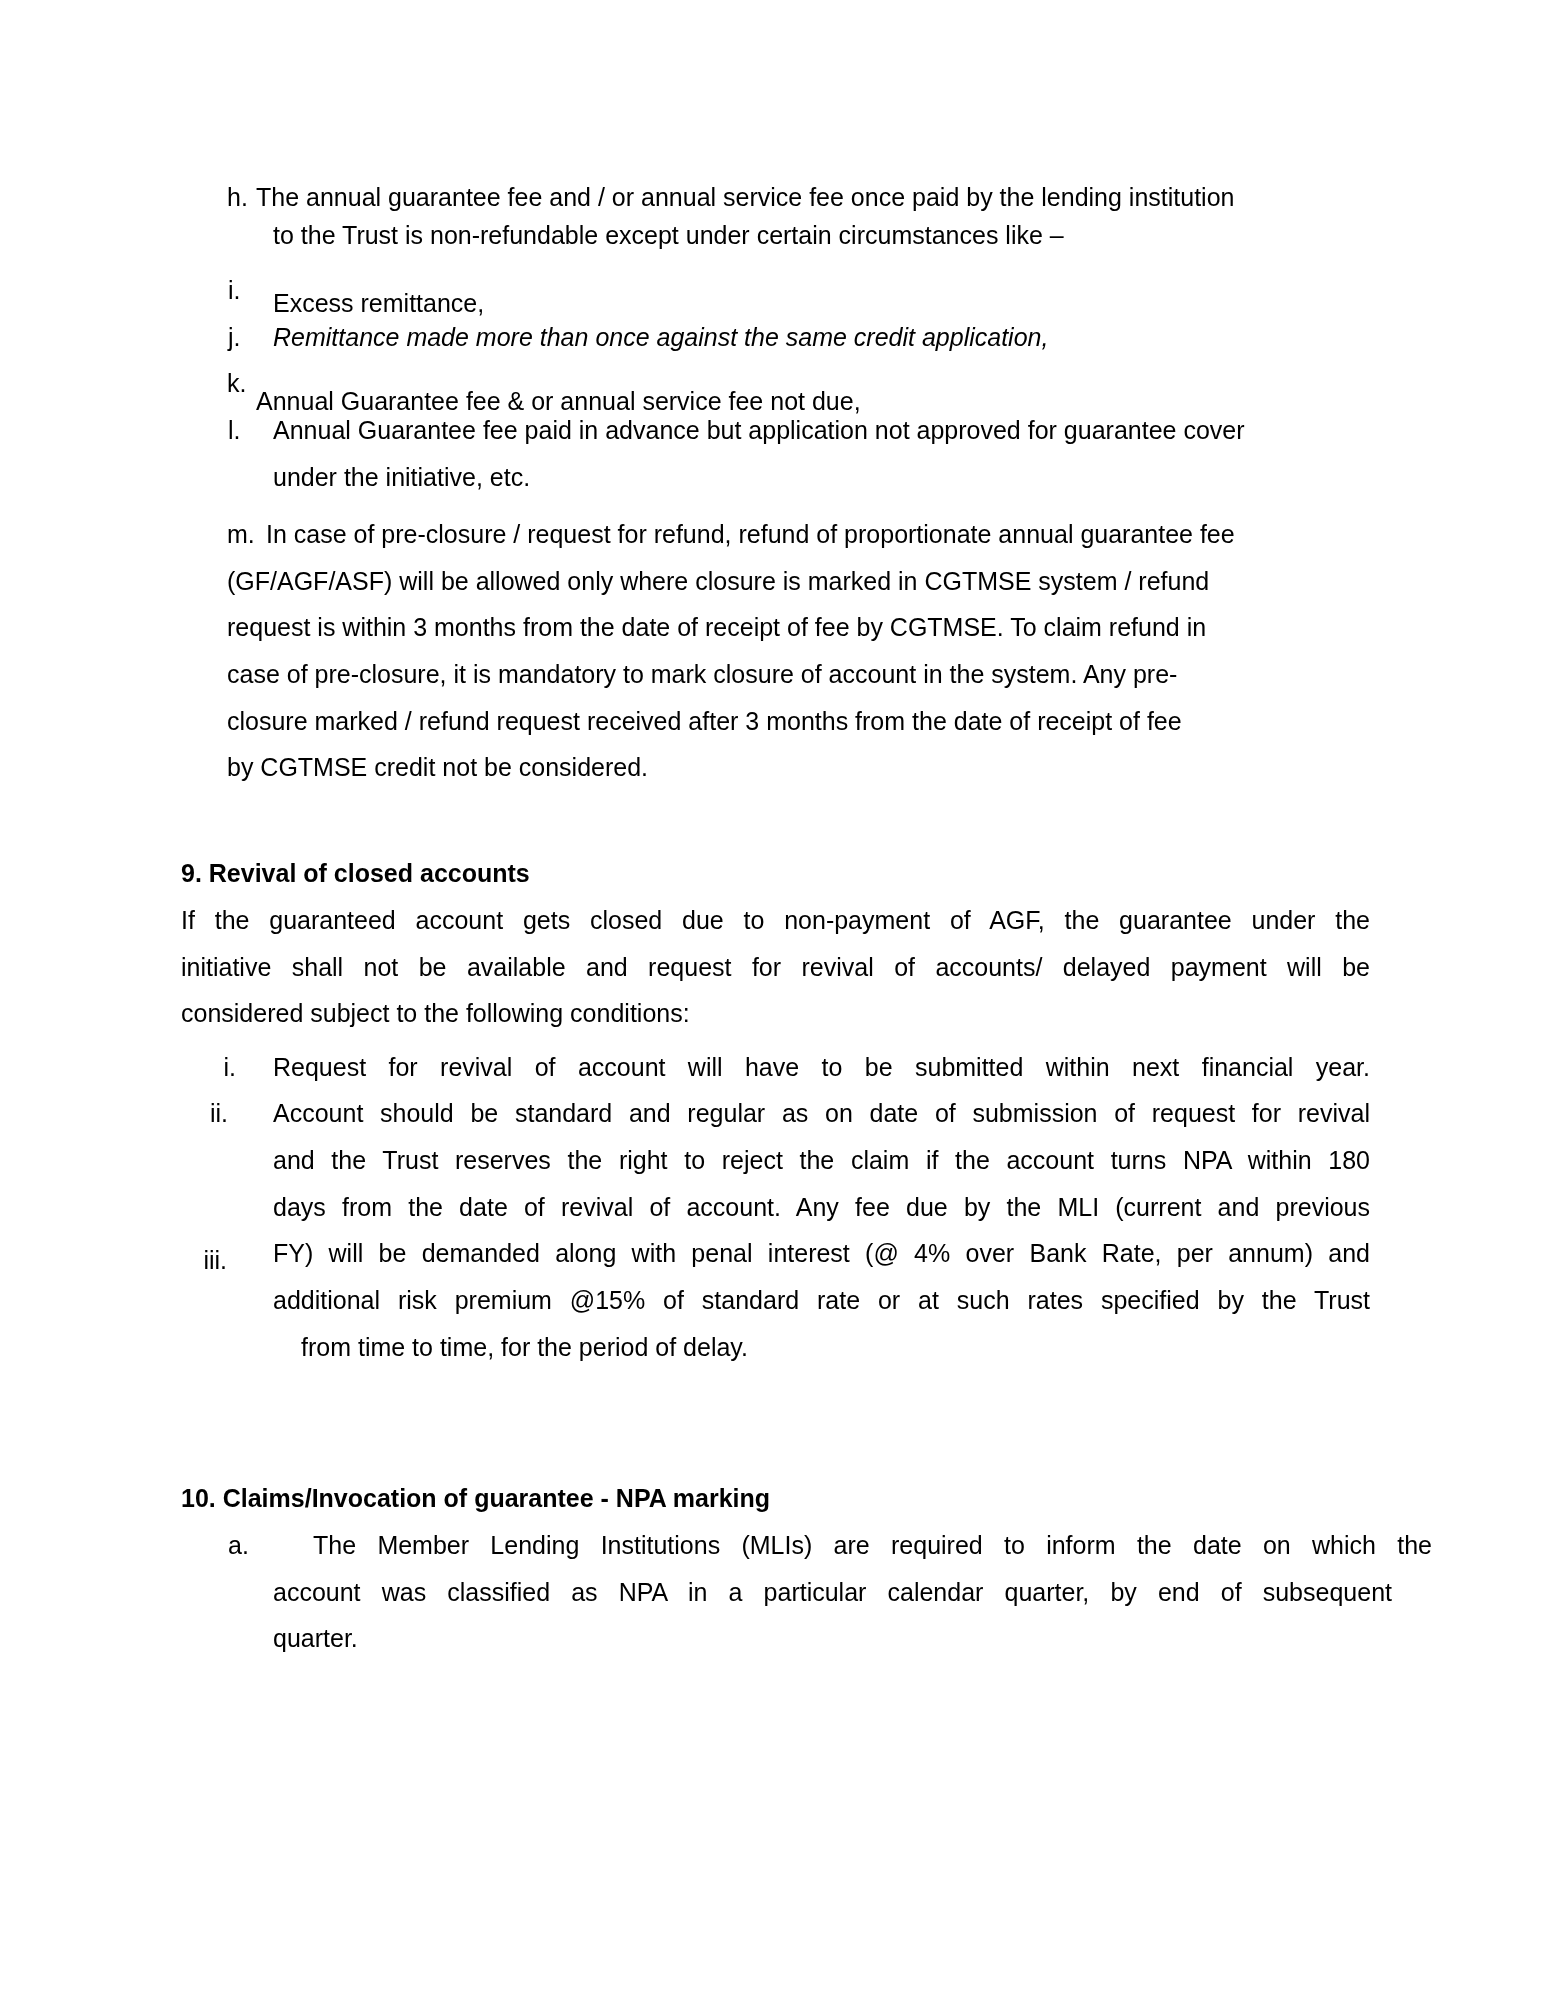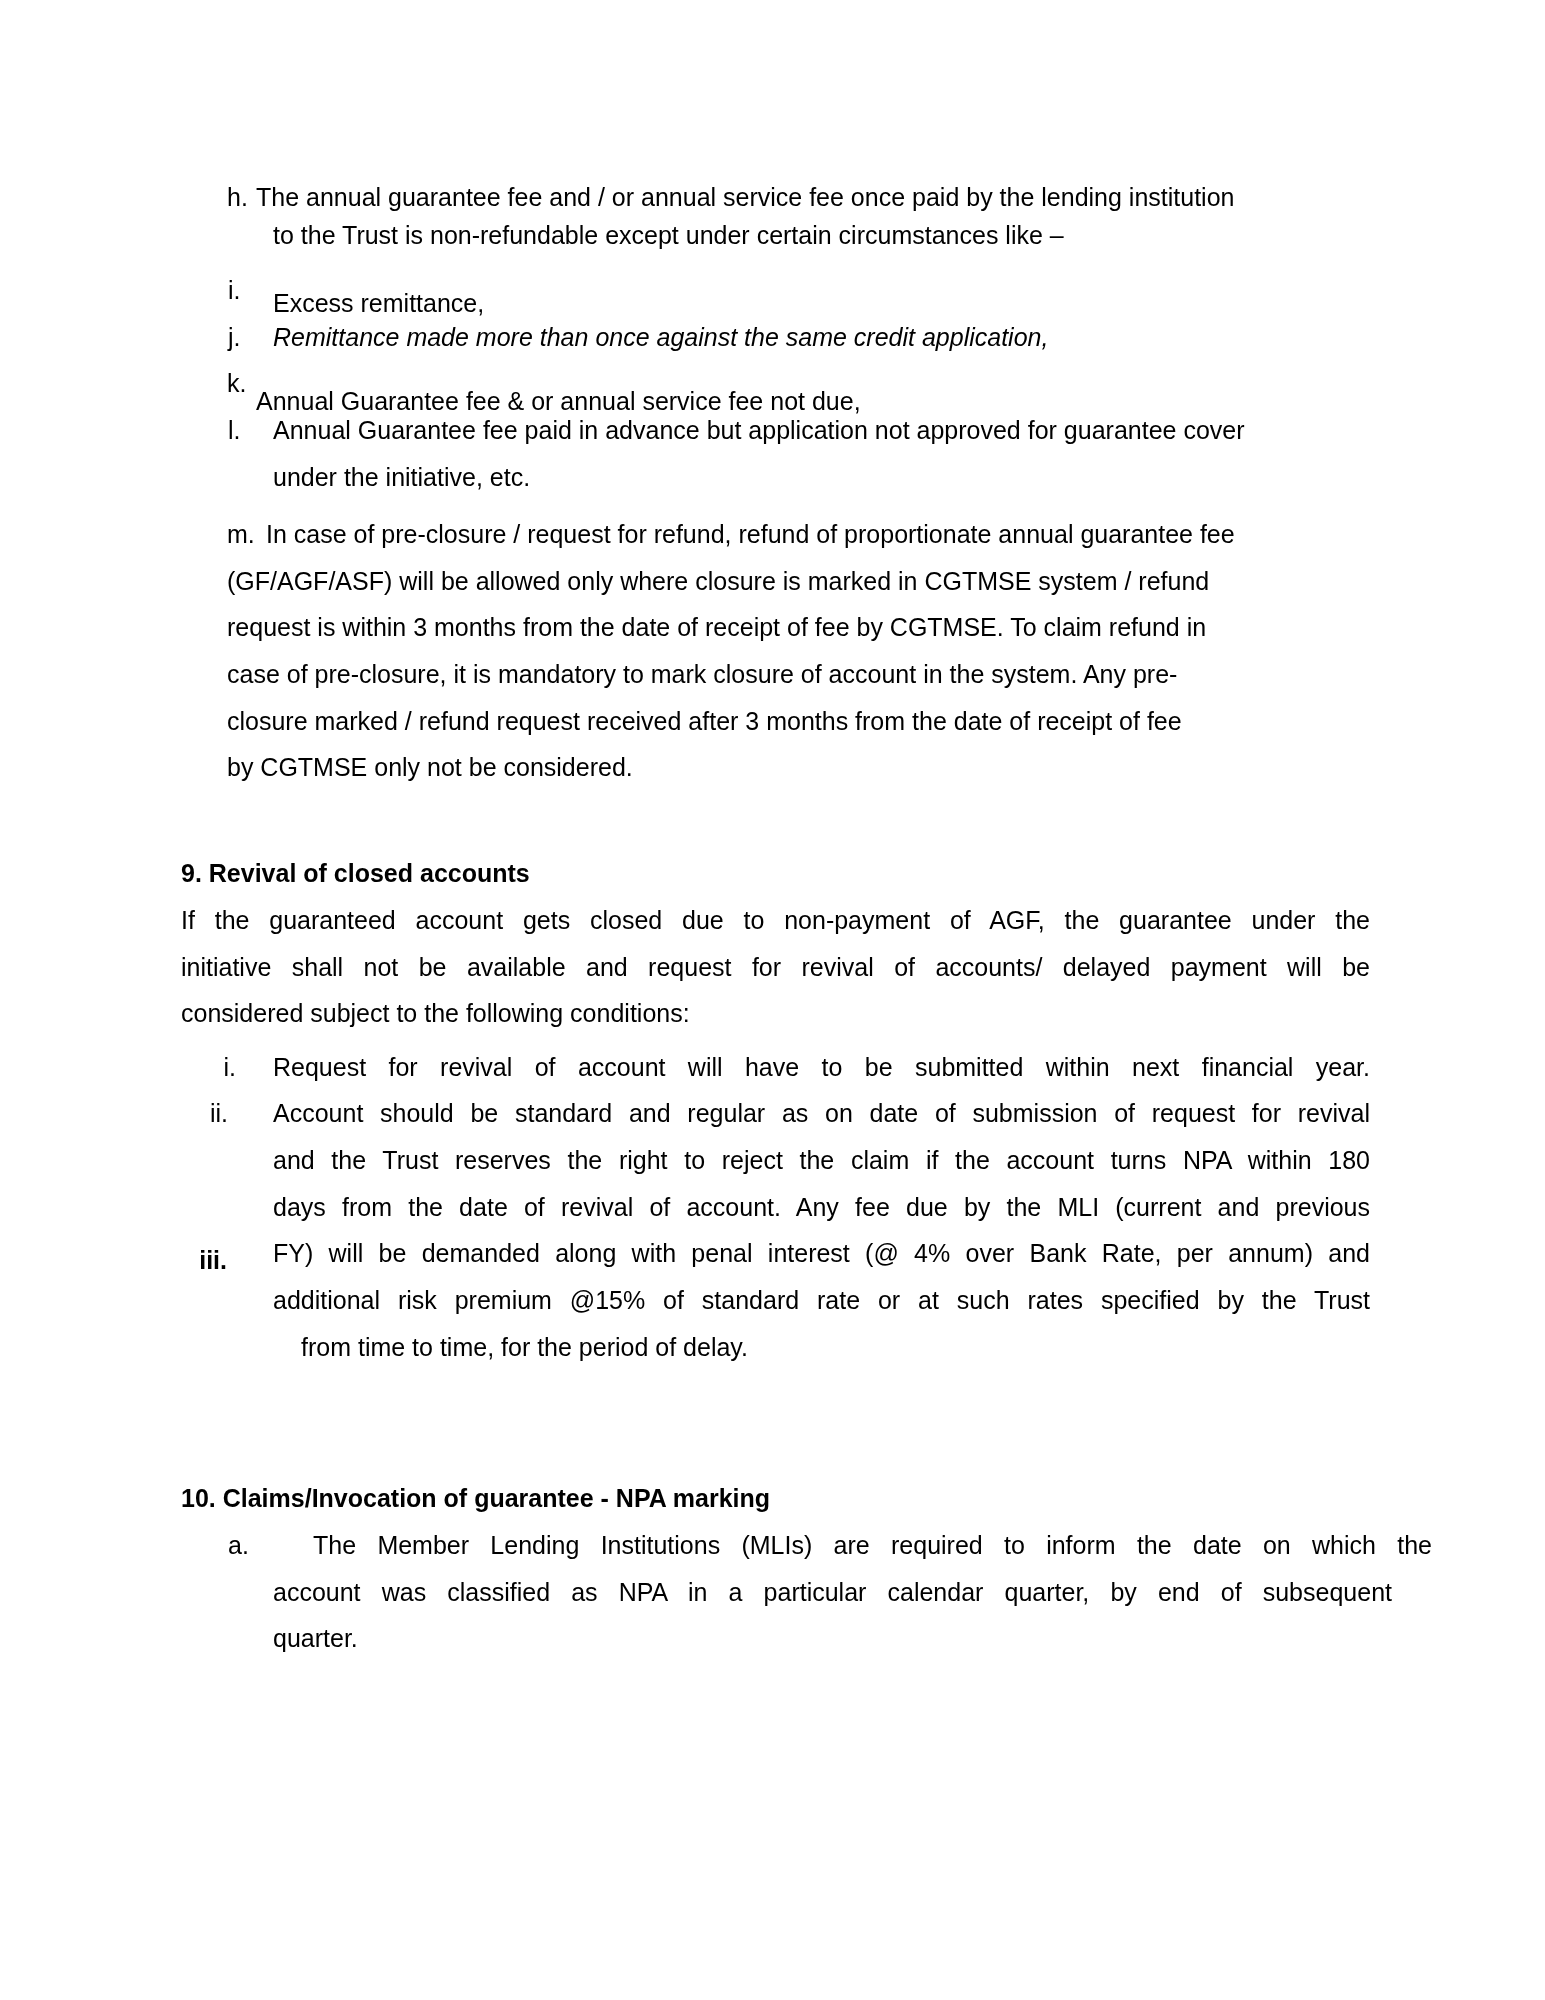--- a/index.html
+++ b/index.html
@@ -40,39 +40,39 @@
   <div class="ln" style="left:273px;top:462px;">under the initiative, etc.</div>
 </div>
 
 <div>
   <div class="ln" style="left:227px;top:519px;">m.</div>
   <div class="ln" style="left:266px;top:519px;">In case of pre-closure / request for refund, refund of proportionate annual guarantee fee</div>
   <div class="ln" style="left:227px;top:566px;">(GF/AGF/ASF) will be allowed only where closure is marked in CGTMSE system / refund</div>
   <div class="ln" style="left:227px;top:612px;">request is within 3 months from the date of receipt of fee by CGTMSE. To claim refund in</div>
   <div class="ln" style="left:227px;top:659px;">case of pre-closure, it is mandatory to mark closure of account in the system. Any pre-</div>
   <div class="ln" style="left:227px;top:706px;">closure marked / refund request received after 3 months from the date of receipt of fee</div>
-  <div class="ln" style="left:227px;top:752px;">by CGTMSE only not be considered.</div>
+  <div class="ln" style="left:227px;top:752px;">by CGTMSE credit not be considered.</div>
 </div>
 
 <div>
   <div class="ln bold" style="left:181px;top:858px;">9. Revival of closed accounts</div>
 
   <div class="ln just" style="left:181px;top:905px;width:1189px;">If the guaranteed account gets closed due to non-payment of AGF, the guarantee under the</div>
   <div class="ln just" style="left:181px;top:952px;width:1189px;">initiative shall not be available and request for revival of accounts/ delayed payment will be</div>
   <div class="ln" style="left:181px;top:998px;">considered subject to the following conditions:</div>
 
   <div class="lbl" style="left:176px;top:1052px;">i.</div>
   <div class="ln just" style="left:273px;top:1052px;width:1097px;">Request for revival of account will have to be submitted within next financial year.</div>
 
   <div class="lbl" style="left:168px;top:1098px;">ii.</div>
   <div class="ln just" style="left:273px;top:1098px;width:1097px;">Account should be standard and regular as on date of submission of request for revival</div>
   <div class="ln just" style="left:273px;top:1145px;width:1097px;">and the Trust reserves the right to reject the claim if the account turns NPA within 180</div>
   <div class="ln just" style="left:273px;top:1192px;width:1097px;">days from the date of revival of account. Any fee due by the MLI (current and previous</div>
 
-  <div class="lbl" style="left:167px;top:1245px;font-weight:bold;">iii.</div>
+  <div class="lbl" style="left:167px;top:1245px;">iii.</div>
   <div class="ln just" style="left:273px;top:1238px;width:1097px;">FY) will be demanded along with penal interest (@ 4% over Bank Rate, per annum) and</div>
   <div class="ln just" style="left:273px;top:1285px;width:1097px;">additional risk premium @15% of standard rate or at such rates specified by the Trust</div>
   <div class="ln" style="left:273px;top:1332px;margin-left:28px;">from time to time, for the period of delay.</div>
 </div>
 
 <div>
   <div class="ln bold" style="left:181px;top:1483px;">10. Claims/Invocation of guarantee - NPA marking</div>
 
   <div class="ln" style="left:228px;top:1530px;">a.</div>
   <div class="ln just" style="left:273px;top:1530px;width:1119px;margin-left:40px;">The Member Lending Institutions (MLIs) are required to inform the date on which the</div>

